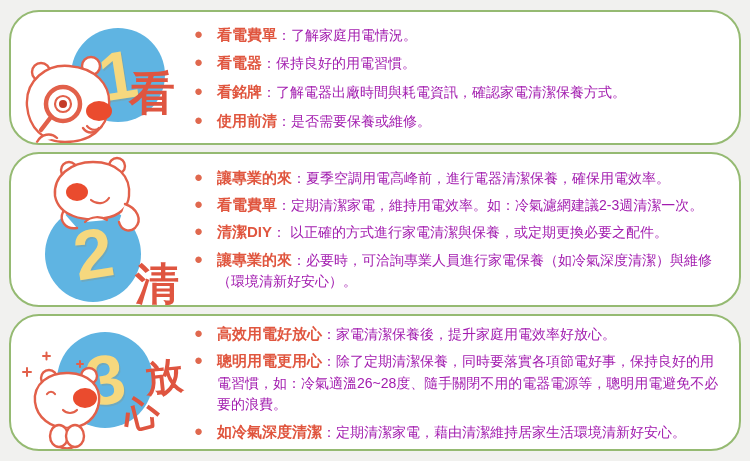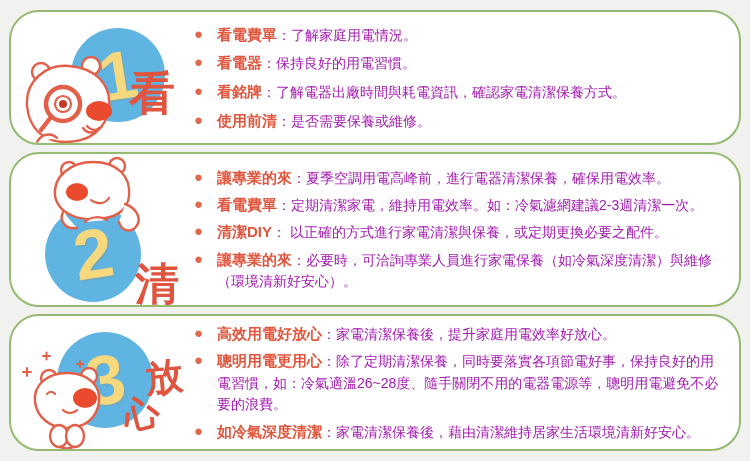--- a/index.html
+++ b/index.html
@@ -168,18 +168,18 @@
         <path d="M34,44 C36,41 40,41 42,44" fill="none" stroke="#e2604a" stroke-width="2.2" stroke-linecap="round"></path>
         <path d="M50,60 C54,64 60,64 64,60" fill="none" stroke="#e2604a" stroke-width="2.2" stroke-linecap="round"></path>
       </svg>
       <div class="badge-char" style="left:134px; top:42px; font-size:38px; transform:rotate(-6deg);">放</div>
       <div class="badge-char" style="left:112px; top:80px; font-size:36px; transform:rotate(-14deg);">心</div>
     </div>
     <div class="bullets-wrap">
       <ul class="bullets">
         <li><span class="dot">●</span><span class="label">高效用電好放心</span><span class="text">：家電清潔保養後，提升家庭用電效率好放心。</span></li>
         <li><span class="dot">●</span><span class="label">聰明用電更用心</span><span class="text">：除了定期清潔保養，同時要落實各項節電好事，保持良好的用電習慣，如：冷氣適溫26~28度、隨手關閉不用的電器電源等，聰明用電避免不必要的浪費。</span></li>
-        <li><span class="dot">●</span><span class="label">如冷氣深度清潔</span><span class="text">：家電清潔保養後，藉由清潔維持居家生活環境清新好安心。</span></li>
+        <li><span class="dot">●</span><span class="label">如冷氣深度清潔</span><span class="text">：定期清潔家電，藉由清潔維持居家生活環境清新好安心。</span></li>
       </ul>
     </div>
   </section>
 
 </div>
 
 </body></html>

